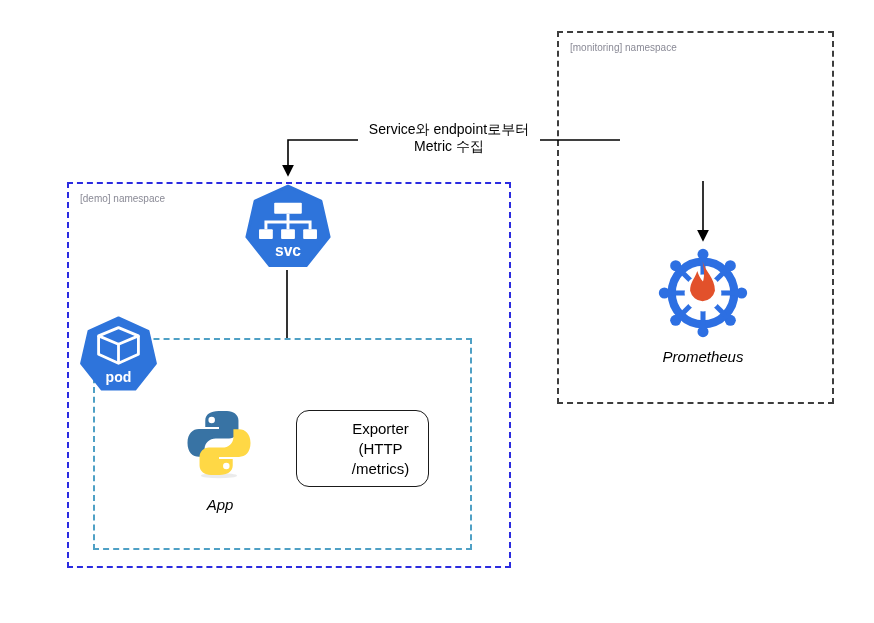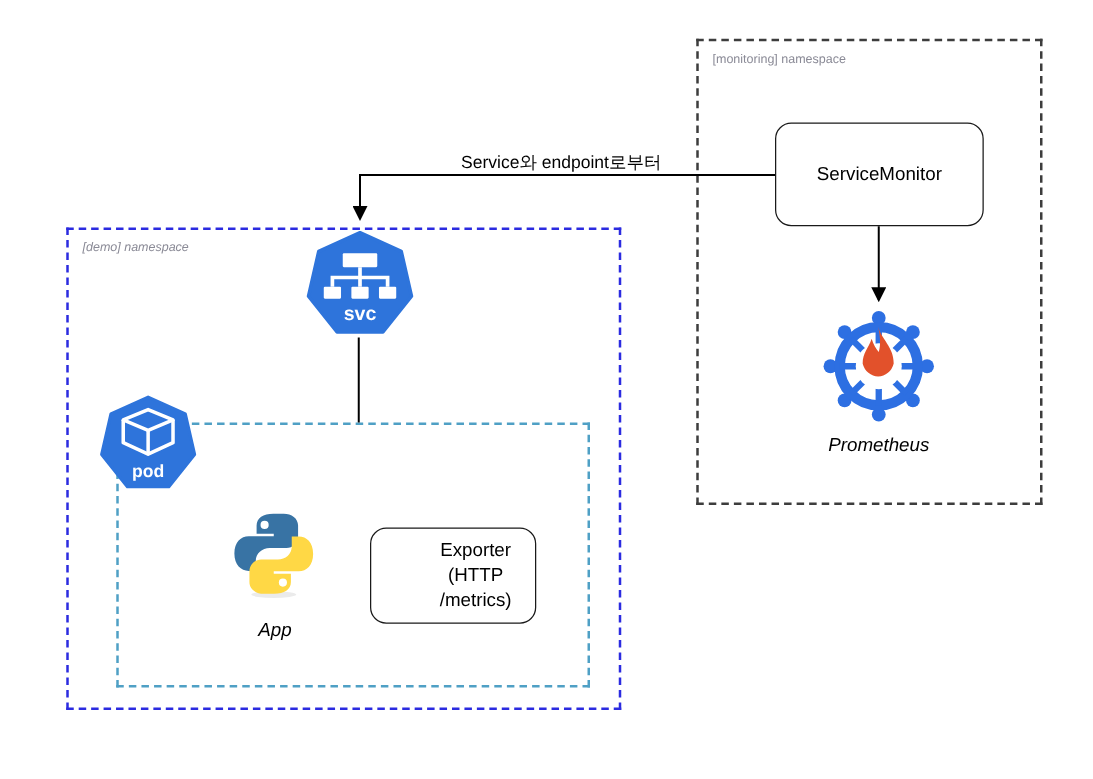--- a/index.html
+++ b/index.html
@@ -10,23 +10,22 @@
   }
   .stage { position: absolute; inset: 0; width: 874px; height: 623px; }
 
   
   .ns-box { position: absolute; background: transparent; }
   .ns-monitoring {
     left: 557px; top: 31px; width: 277px; height: 373px;
     border: 2px dashed #3d3d3d;
   }
   .ns-demo {
-    left: 53px; top: 182px; width: 444px; height: 386px;
+    left: 67px; top: 182px; width: 444px; height: 386px;
     border: 2px dashed #2b2be0;
-    font-style: italic;
   }
   .pod-boundary {
     left: 93px; top: 338px; width: 379px; height: 212px;
     border: 2px dashed #4fa0c5;
   }
   .ns-label {
     position: absolute; left: 11px; top: 9px;
     font-size: 10px; color: #8a8a96; white-space: nowrap;
   }
 
@@ -34,21 +33,21 @@
   svg.connectors { position: absolute; left: 0; top: 0; z-index: 2; pointer-events: none; }
 
   
   .node {
     position: absolute; background: #ffffff; border: 1.5px solid #1a1a1a;
     border-radius: 13px; display: flex; flex-direction: column;
     align-items: center; justify-content: center; z-index: 3;
     font-size: 15px; color: #000; text-align: center; line-height: 20px;
   }
   .node-servicemonitor { left: 620px; top: 98px; width: 167px; height: 83px; }
-  .node-exporter { left: 296px; top: 422px; width: 133px; height: 77px; padding-left: 36px; }
+  .node-exporter { left: 296px; top: 410px; width: 133px; height: 77px; padding-left: 36px; }
 
   
   .edge-label {
     position: absolute; z-index: 4; background: #ffffff;
     font-size: 14px; color: #000; text-align: center; line-height: 17px;
     padding: 0 3px; white-space: nowrap;
   }
   .edge-label-metric { left: 358px; top: 121px; width: 182px; }
   .edge-label-scrape { left: 634px; top: 196px; width: 142px; font-size: 15px; }
 
@@ -90,25 +89,23 @@
 
     <path d="M620,140 H288 V175" fill="none" stroke="#000" stroke-width="1.6" marker-end="url(#arrow)"></path>
 
     <path d="M703,181 V240" fill="none" stroke="#000" stroke-width="1.6" marker-end="url(#arrow)"></path>
 
     <path d="M287,270 V338" fill="none" stroke="#000" stroke-width="1.6"></path>
   </svg>
 
   <div class="edge-label edge-label-metric">
     <div>Service와 endpoint로부터</div>
+    <div>Metric 수집</div>
   </div>
 
-  <div class="node node-servicemonitor">
-    <span>ServiceMonitor</span>
-  </div>
 
   <div class="node node-exporter">
     <span>Exporter</span>
     <span>(HTTP /metrics)</span>
   </div>
 
   <div class="icon-wrap icon-pod">
     <svg width="83" height="78" viewBox="0 0 100 94">
       <polygon points="50,2 85.9,18.3 94.8,57.3 70,88.4 30,88.4 5.2,57.3 14.1,18.3" fill="#2e74db" stroke="#2e74db" stroke-width="3" stroke-linejoin="round"></polygon>
       <g stroke="#fff" stroke-width="3.4" fill="none" stroke-linejoin="round">

